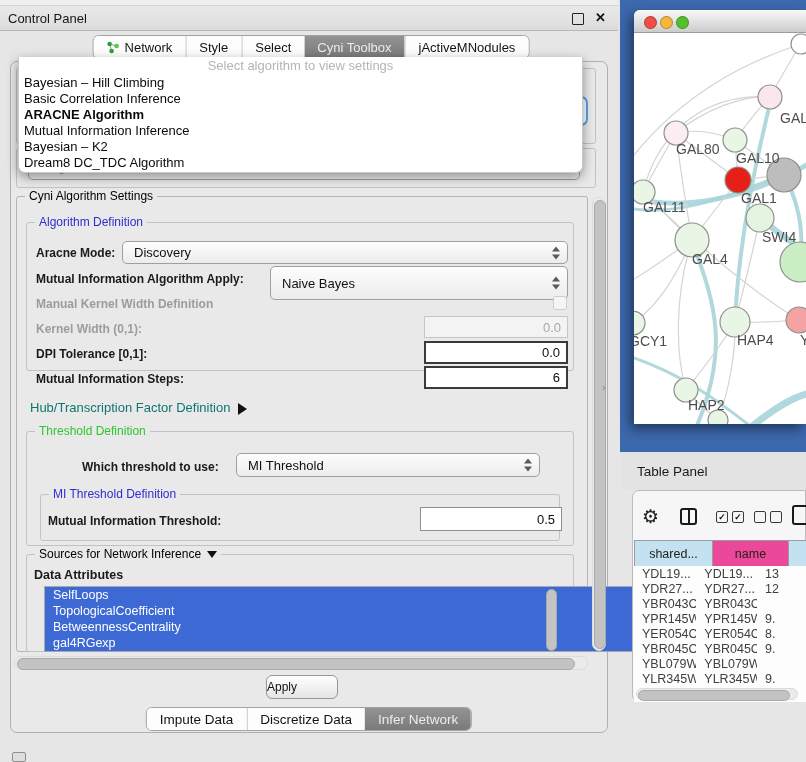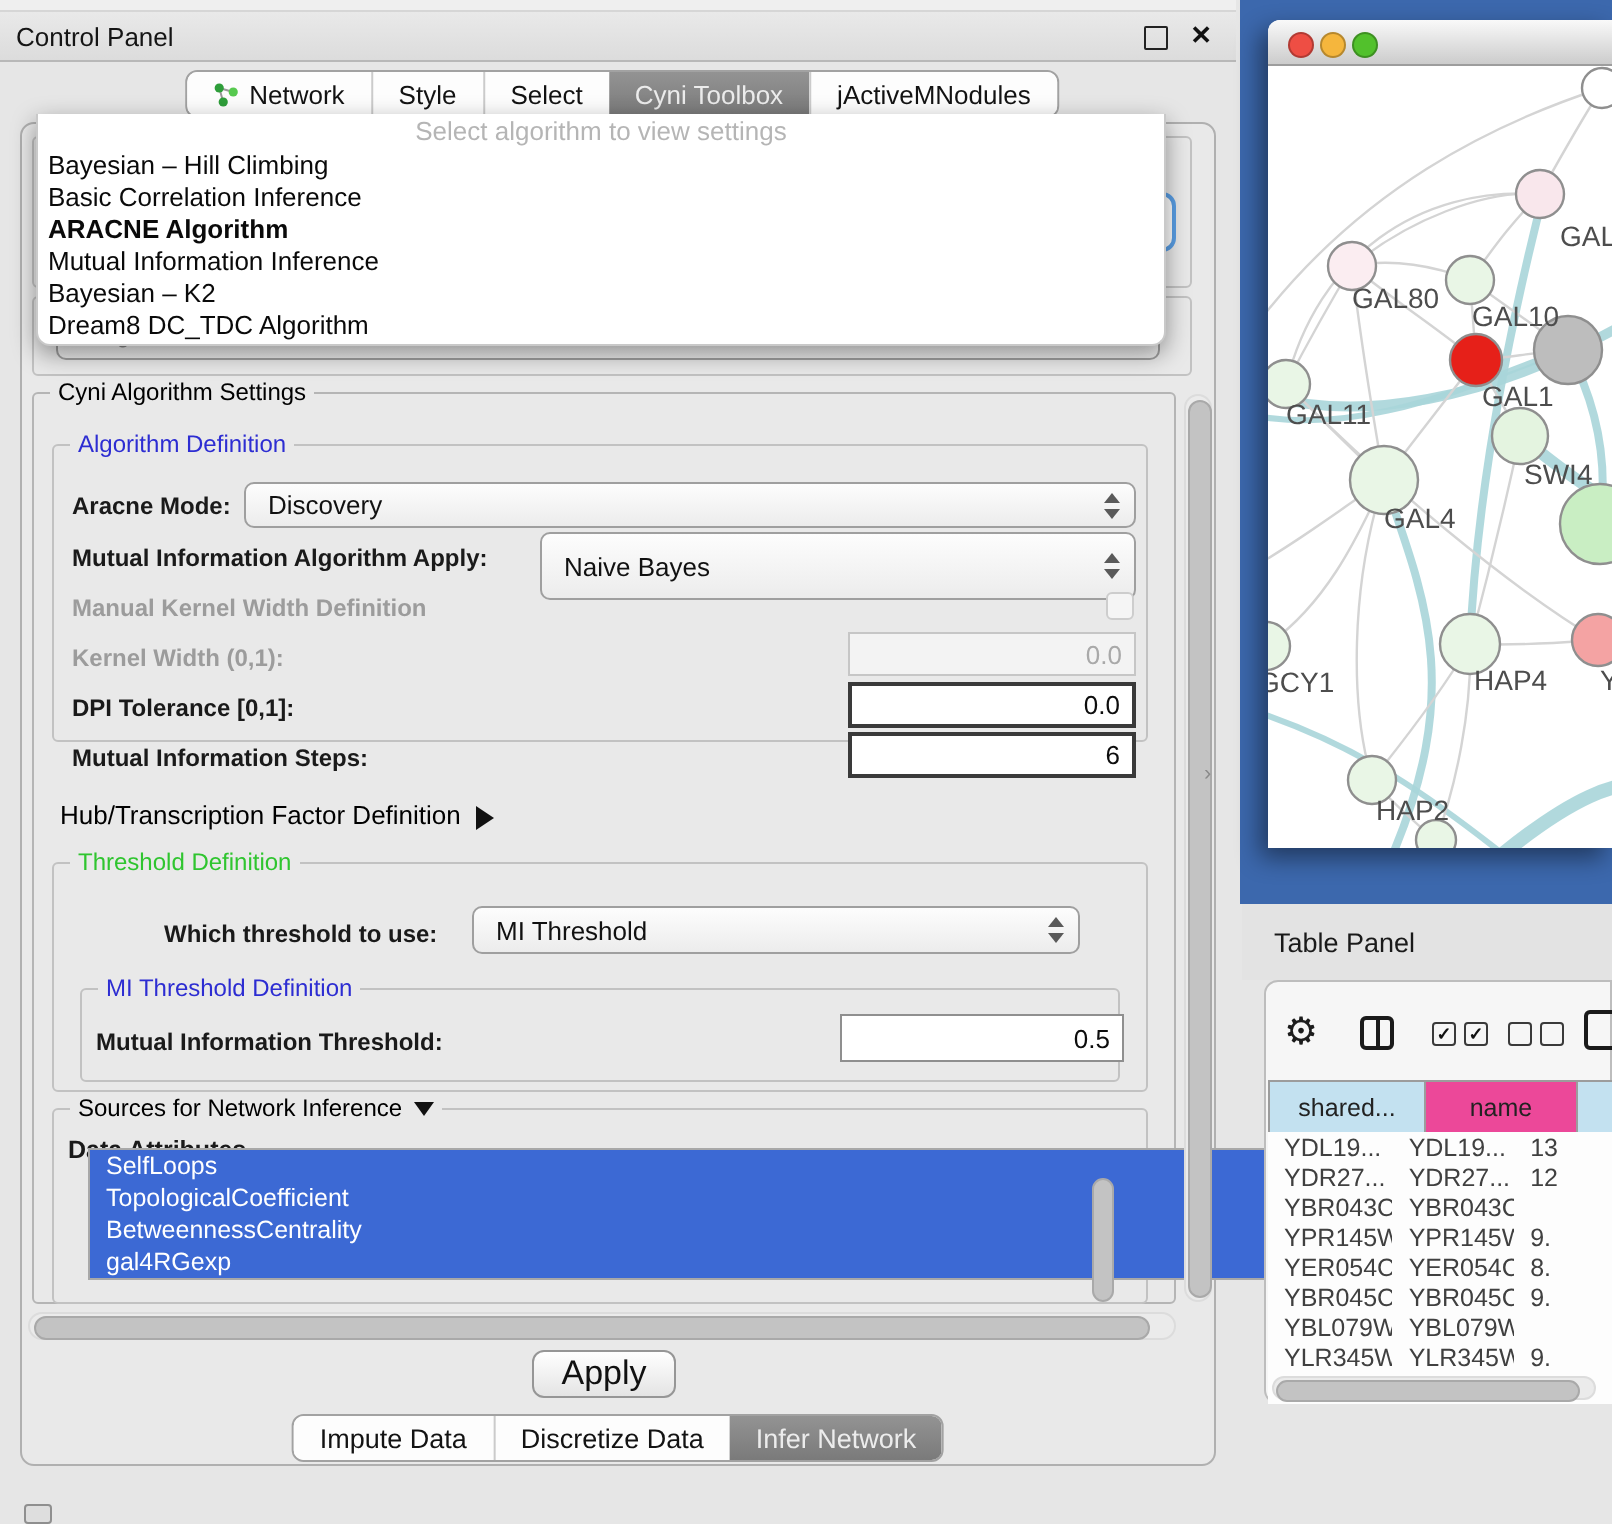--- a/index.html
+++ b/index.html
@@ -37,21 +37,21 @@
   .chk{border:1px solid #cdcdcd;border-radius:3px;background:#f5f5f5}
   .overlay{background:#fff;box-shadow:0 4px 12px rgba(0,0,0,.4);border:1px solid #c9c9c9;border-top:none;
            border-radius:0 0 7px 7px}
   .dd-ph{color:#b5b5b5;text-align:center;font-size:13px;height:18px;line-height:18px}
   .dd-item{font-size:13px;height:16px;line-height:16px;padding-left:5px;color:#0a0a0a;white-space:nowrap}
   .dd-item.bold{font-weight:bold}
   .attr-item{height:16px;line-height:16px;padding-left:8px;color:#fff;font-size:12.5px;white-space:nowrap}
   .sb{background:#ebebeb;border:1px solid #dcdcdc;border-radius:7px}
   .th{position:absolute;background:#c3c3c3;border:1px solid #a9a9a9;border-radius:6px}
   .btn{background:linear-gradient(#ffffff,#e4e4e4);border:1px solid #969696;border-radius:6px;
-       font-size:17px;color:#111;display:flex;align-items:center;justify-content:center}
+       font-size:12px;color:#111;display:flex;align-items:center;justify-content:flex-start}
   .tri-r{display:inline-block;width:0;height:0;border:6px solid transparent;border-left:9px solid #111;
          border-right:none;margin-left:8px;vertical-align:middle}
   .tri-d{display:inline-block;width:0;height:0;border:6px solid transparent;border-top:8px solid #111;
          border-bottom:none;margin-left:6px;vertical-align:middle}
   
   .desktop{left:620px;top:0;width:186px;height:452px;background:#3c68ad}
   .netwin{left:634px;top:10px;width:172px;height:414px;background:#fff;border-radius:6px 0 0 0;
           box-shadow:-4px 5px 12px rgba(0,0,0,.45)}
   .netbar{position:absolute;left:0;top:0;width:100%;height:22px;border-radius:6px 0 0 0;
           background:linear-gradient(#f9f9f9,#cccccc);border-bottom:1px solid #9d9d9d}
@@ -158,21 +158,21 @@
   </div>
   <div class="abs lbl" style="left:36px;top:347px">DPI Tolerance [0,1]:</div>
   <div class="abs fld" style="left:424px;top:341px;width:144px;height:23px">
     <span>0.0</span>
   </div>
   <div class="abs lbl" style="left:36px;top:372px">Mutual Information Steps:</div>
   <div class="abs fld" style="left:424px;top:366px;width:144px;height:23px">
     <span>6</span>
   </div>
 
-  <div class="abs" style="left:30px;top:400px;font-size:13px;color:#000000">
+  <div class="abs" style="left:30px;top:400px;font-size:13px;color:#0f766e">
     <span>Hub/Transcription Factor Definition</span><span class="tri-r"></span>
   </div>
 
   <div class="abs grp" style="left:26px;top:431px;width:548px;height:115px">
     <span class="gt" style="color:#2fc52f">Threshold Definition</span>
   </div>
   <div class="abs lbl" style="left:82px;top:460px">Which threshold to use:</div>
   <div class="abs grp" style="left:40px;top:494px;width:520px;height:47px">
     <span class="gt" style="color:#2d2dd2">MI Threshold Definition</span>
   </div>
@@ -182,21 +182,21 @@
   </div>
   <div class="abs lbl" style="left:48px;top:514px">Mutual Information Threshold:</div>
   <div class="abs fld lite" style="left:420px;top:507px;width:142px;height:24px">
     <span>0.5</span>
   </div>
 
   <div class="abs grp" style="left:26px;top:554px;width:548px;height:98px">
     <span class="gt"><span>Sources for Network Inference</span><span class="tri-d" style="border-top-width:7px;border-left-width:5px;border-right-width:5px"></span></span>
   </div>
   <div class="abs lbl" style="left:34px;top:568px;font-size:12.5px">Data Attributes</div>
-  <div class="abs" style="left:44px;top:574px;width:618px;height:66px;background:#1d4ed8;border:1px solid #a8a8a8;overflow:hidden">
+  <div class="abs" style="left:44px;top:586px;width:618px;height:66px;background:#1d4ed8;border:1px solid #a8a8a8;overflow:hidden">
     <div id="attrList">
         <div class="attr-item" style="background: rgb(60, 105, 212);">SelfLoops</div>
         <div class="attr-item" style="background: rgb(60, 105, 212);">TopologicalCoefficient</div>
         <div class="attr-item" style="background: rgb(60, 105, 212);">BetweennessCentrality</div>
         <div class="attr-item" style="background: rgb(60, 105, 212);">gal4RGexp</div>
       </div>
   </div>
   <div class="th" style="left:546px;top:589px;width:9px;height:60px"></div>
 
   <div class="abs sb" style="left:592px;top:197px;width:14px;height:454px"></div>

